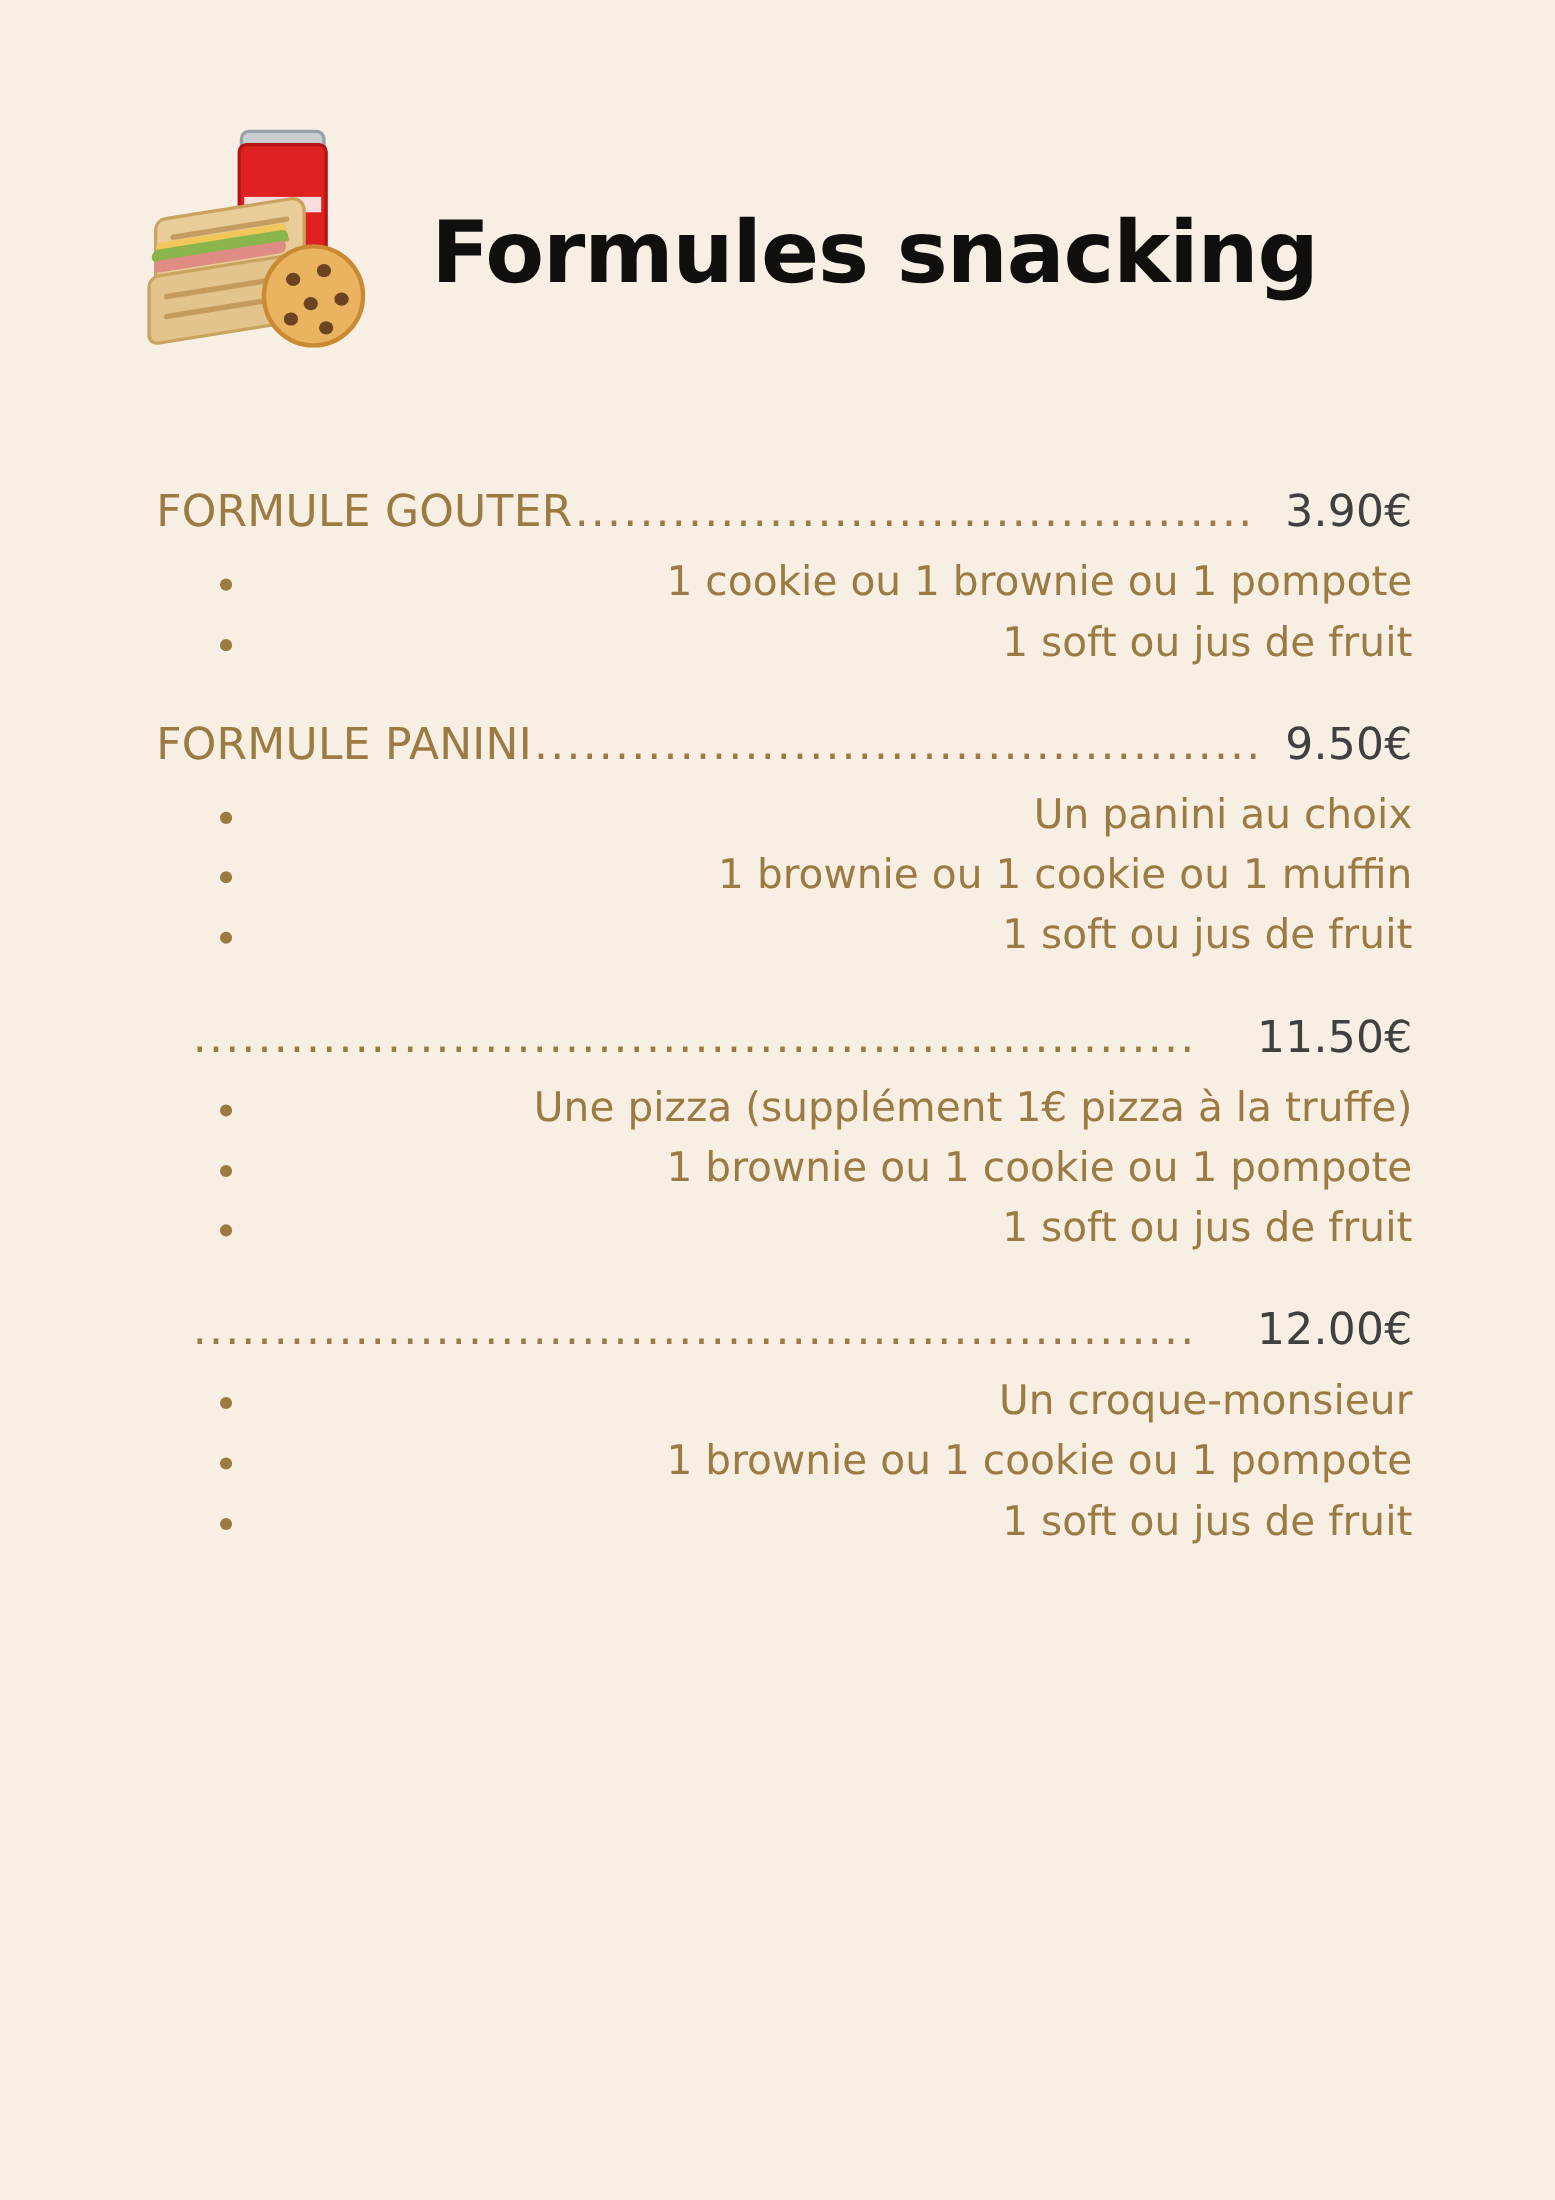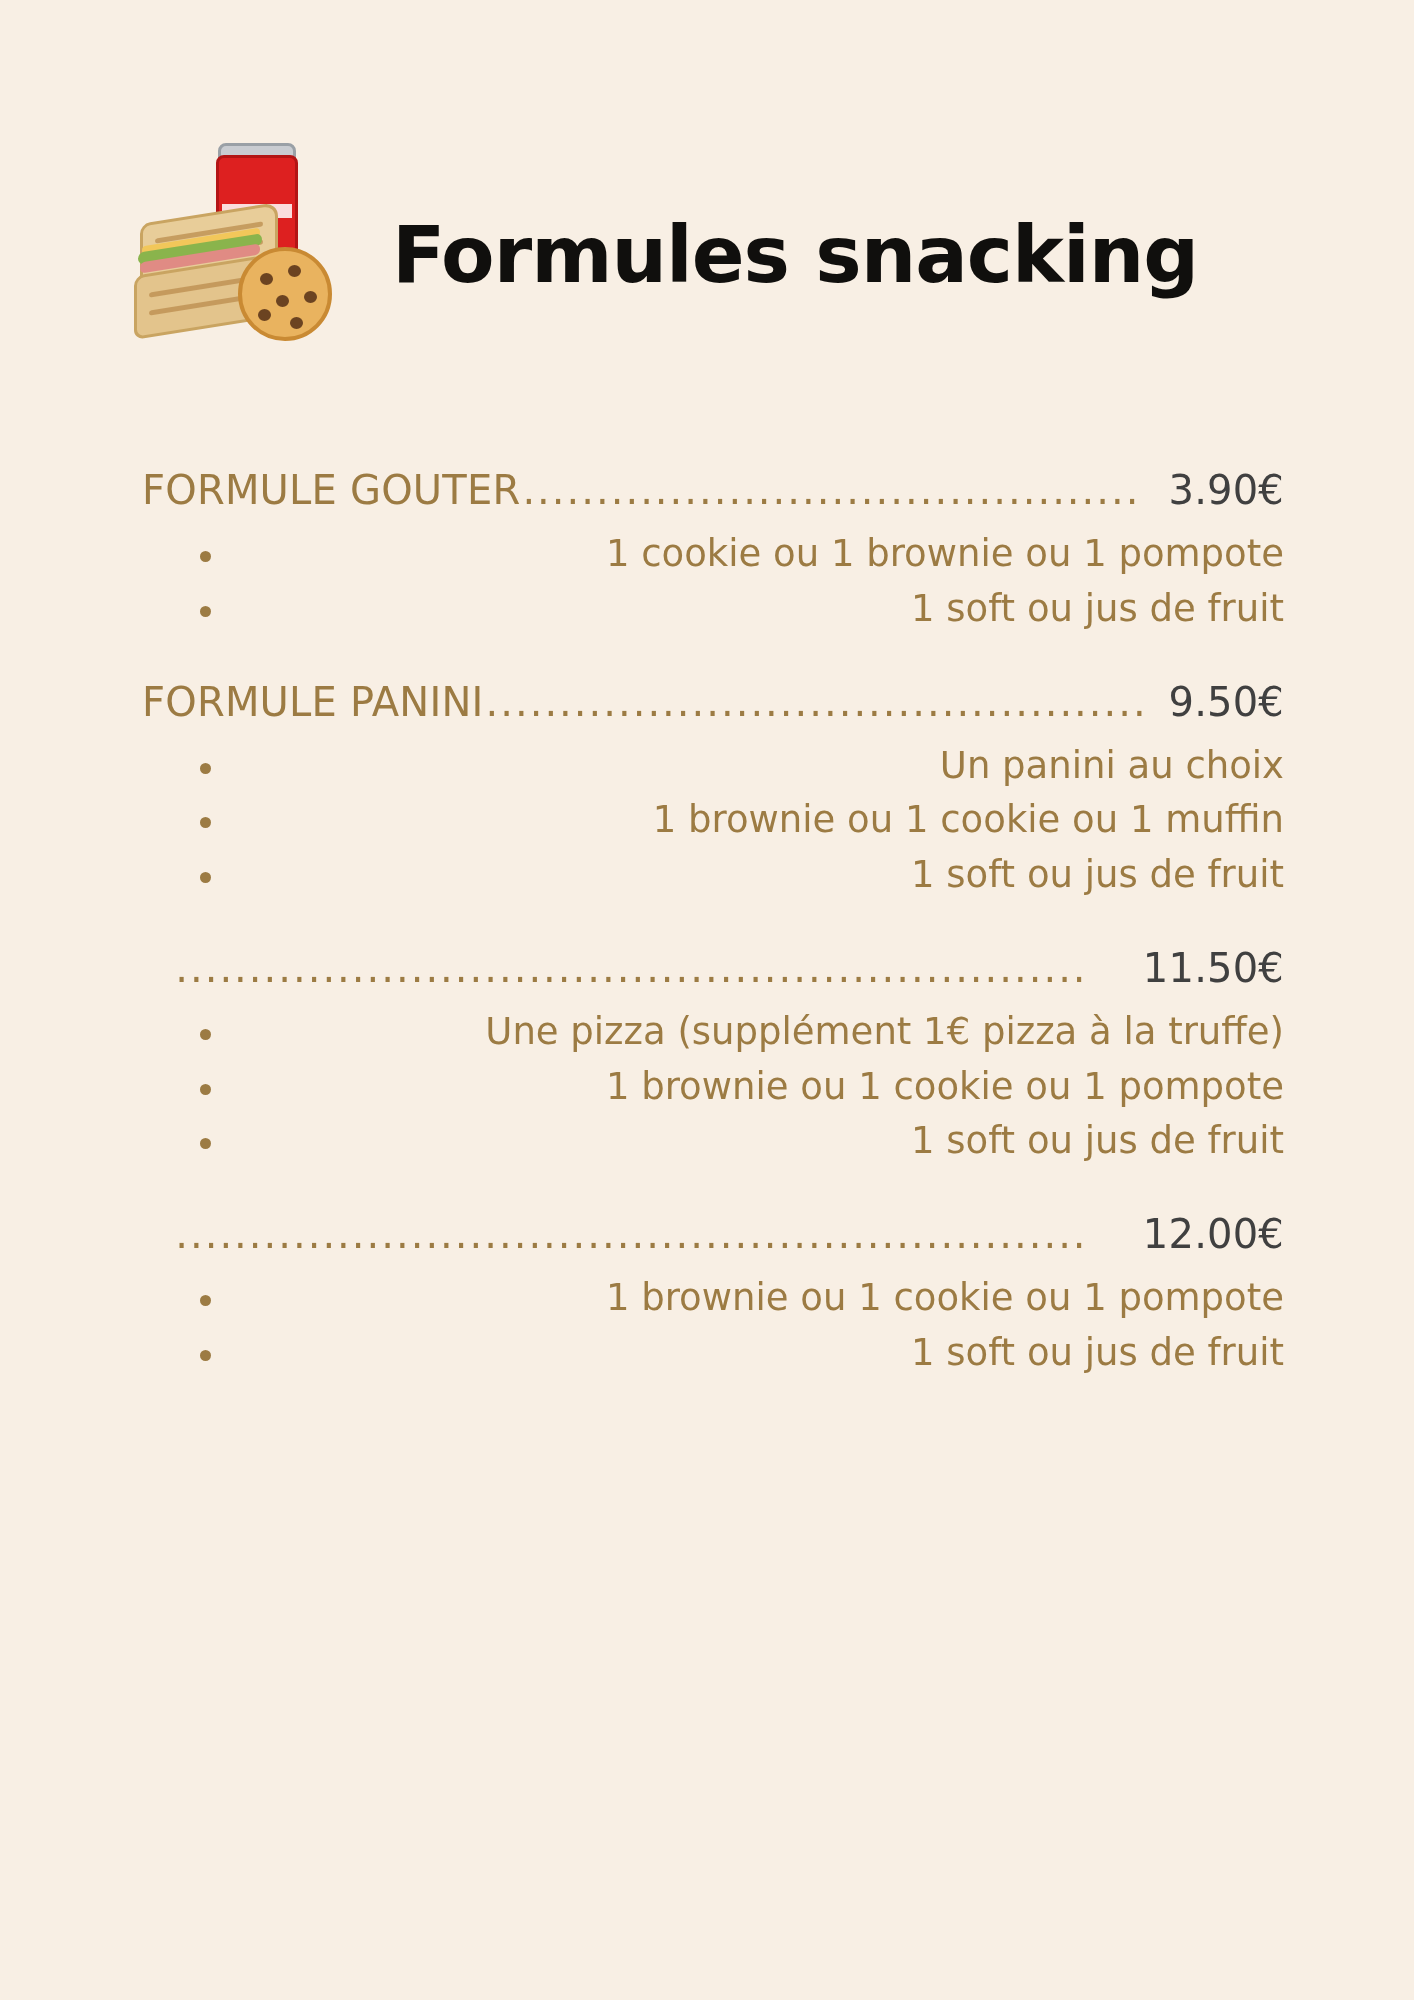--- a/index.html
+++ b/index.html
@@ -12,21 +12,20 @@
     background: #f8efe4;
     font-family: "DejaVu Sans", sans-serif;
     overflow: hidden;
   }
   .page {
     position: relative;
     width: 1414px;
     height: 1964px;
     box-sizing: border-box;
     padding: 0;
-    margin-top: 25px;
   }
 
   
   .header {
     display: flex;
     align-items: center;
     padding: 110px 0 0 128px;
     gap: 24px;
   }
   .header-art {
@@ -307,19 +306,20 @@
         <li>1 soft ou jus de fruit</li>
       </ul>
     </section>
 
     <section class="formula">
       <div class="formula-head">
         <span class="dots">..............................................................</span>
         <span class="formula-price">12.00€</span>
       </div>
       <ul class="items">
+        <li>Un croque-monsieur</li>
         <li>1 brownie ou 1 cookie ou 1 pompote</li>
         <li>1 soft ou jus de fruit</li>
       </ul>
     </section>
 
   </div>
 </div>
 
 </body></html>

